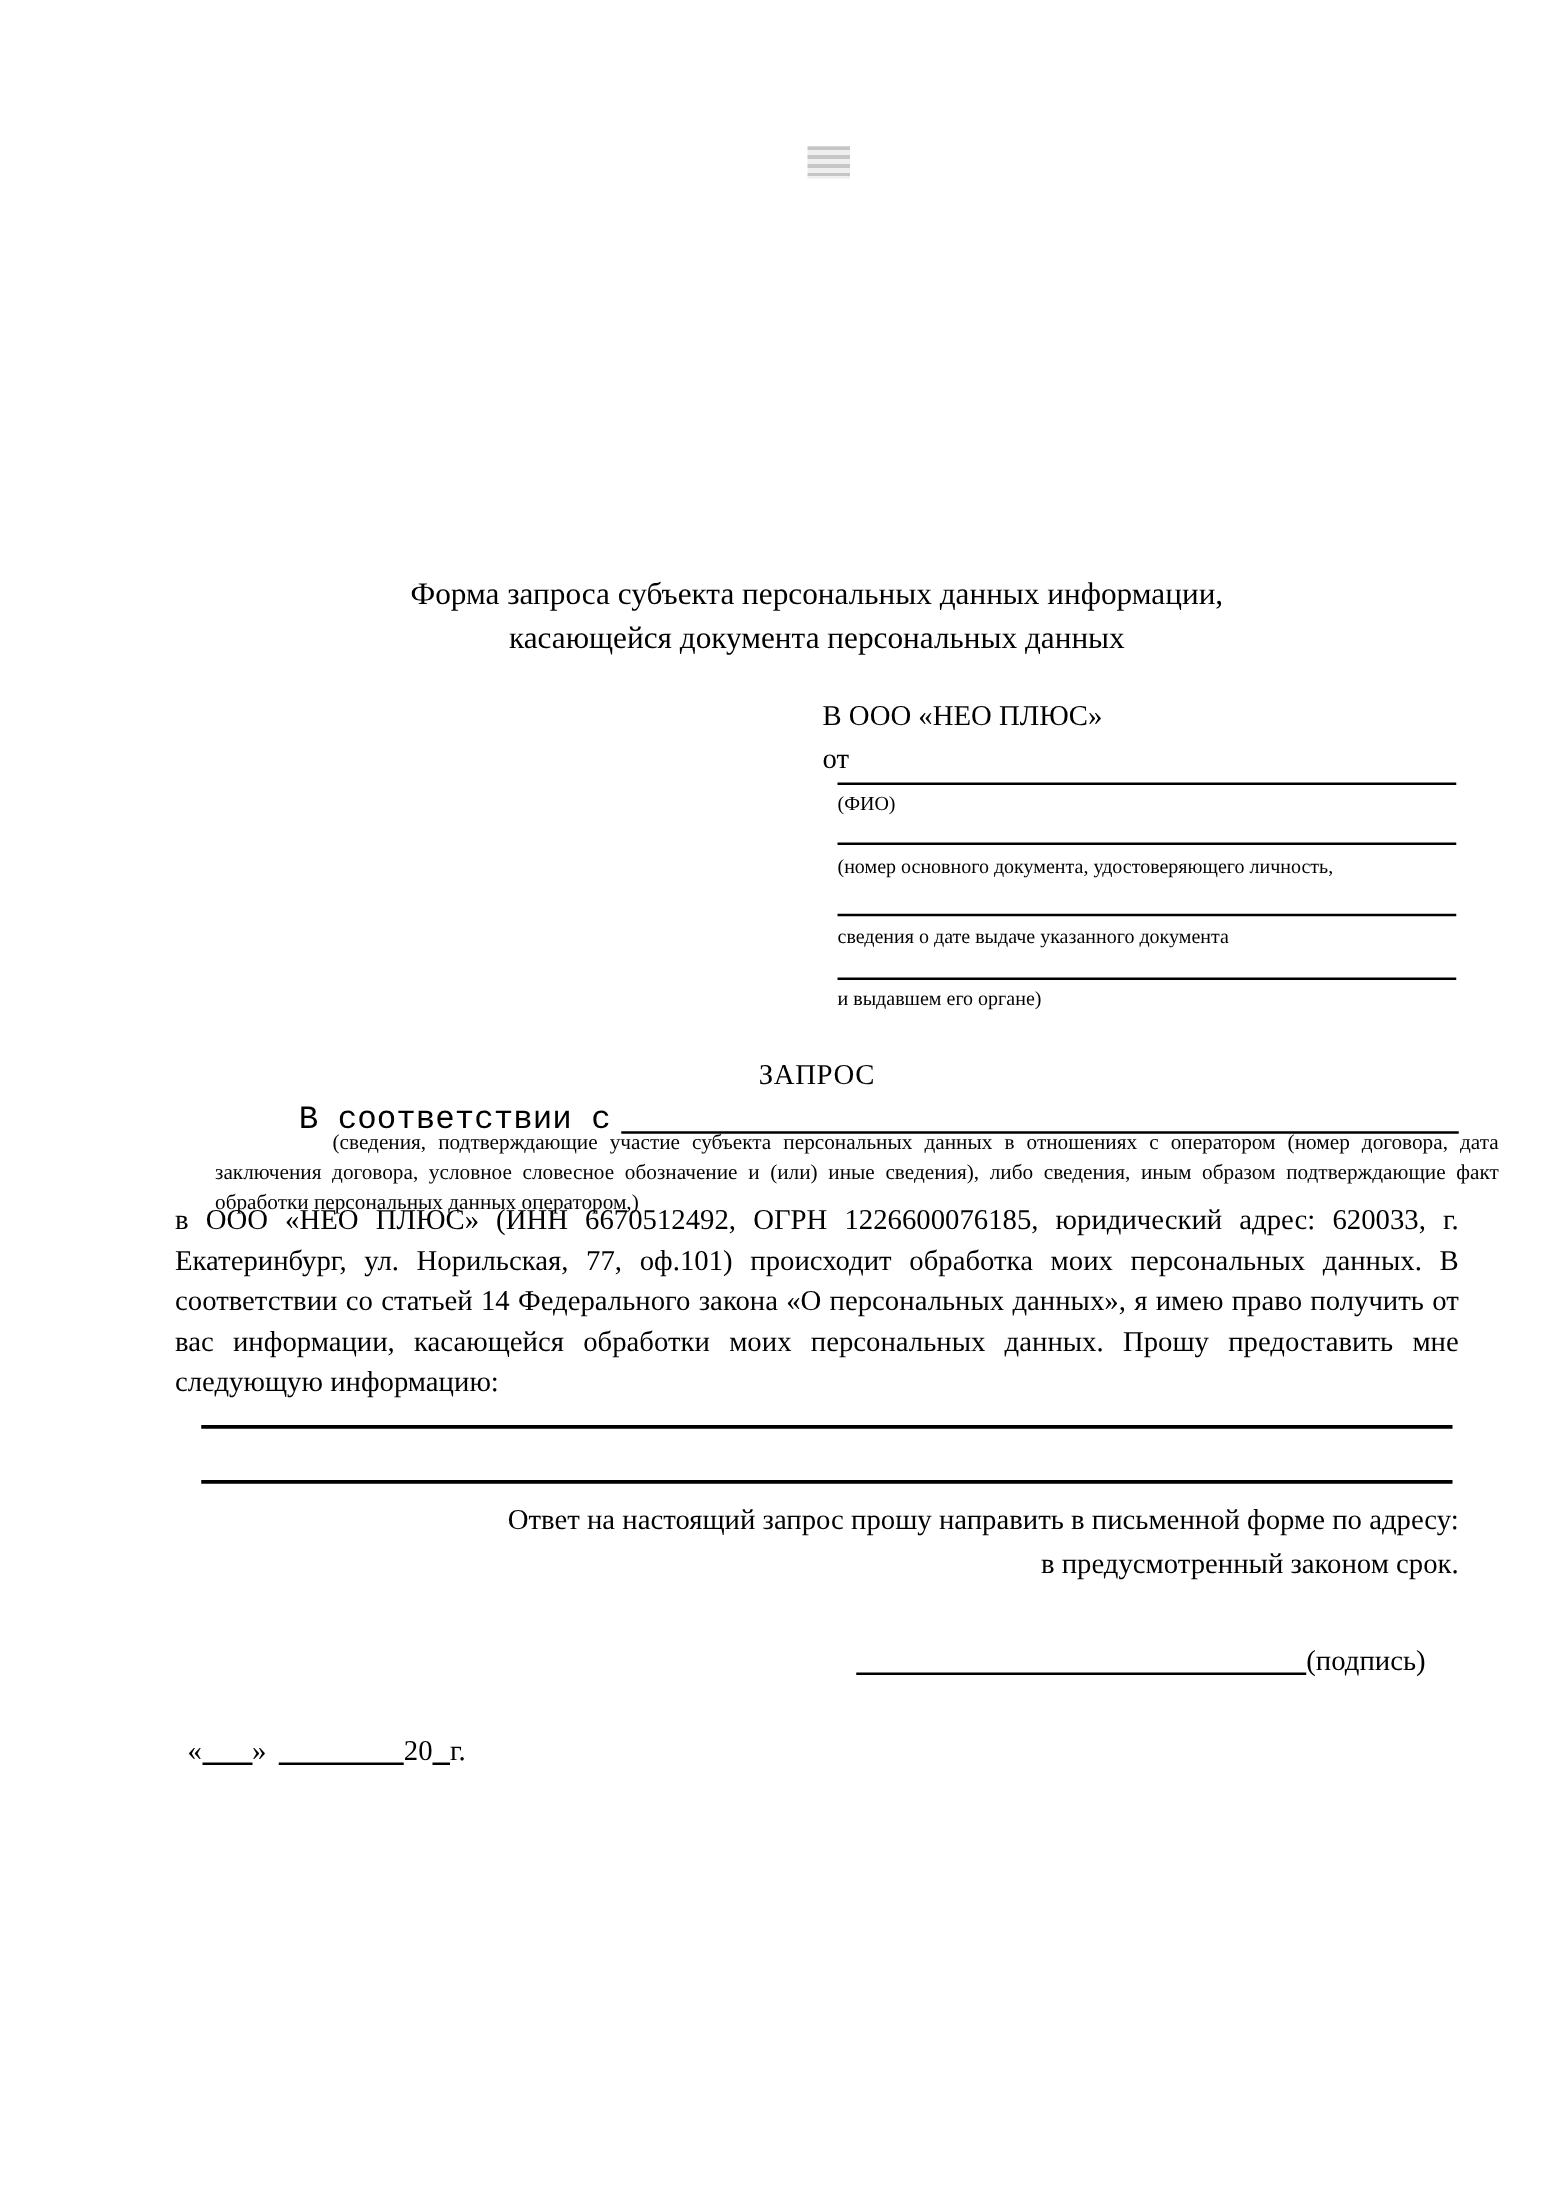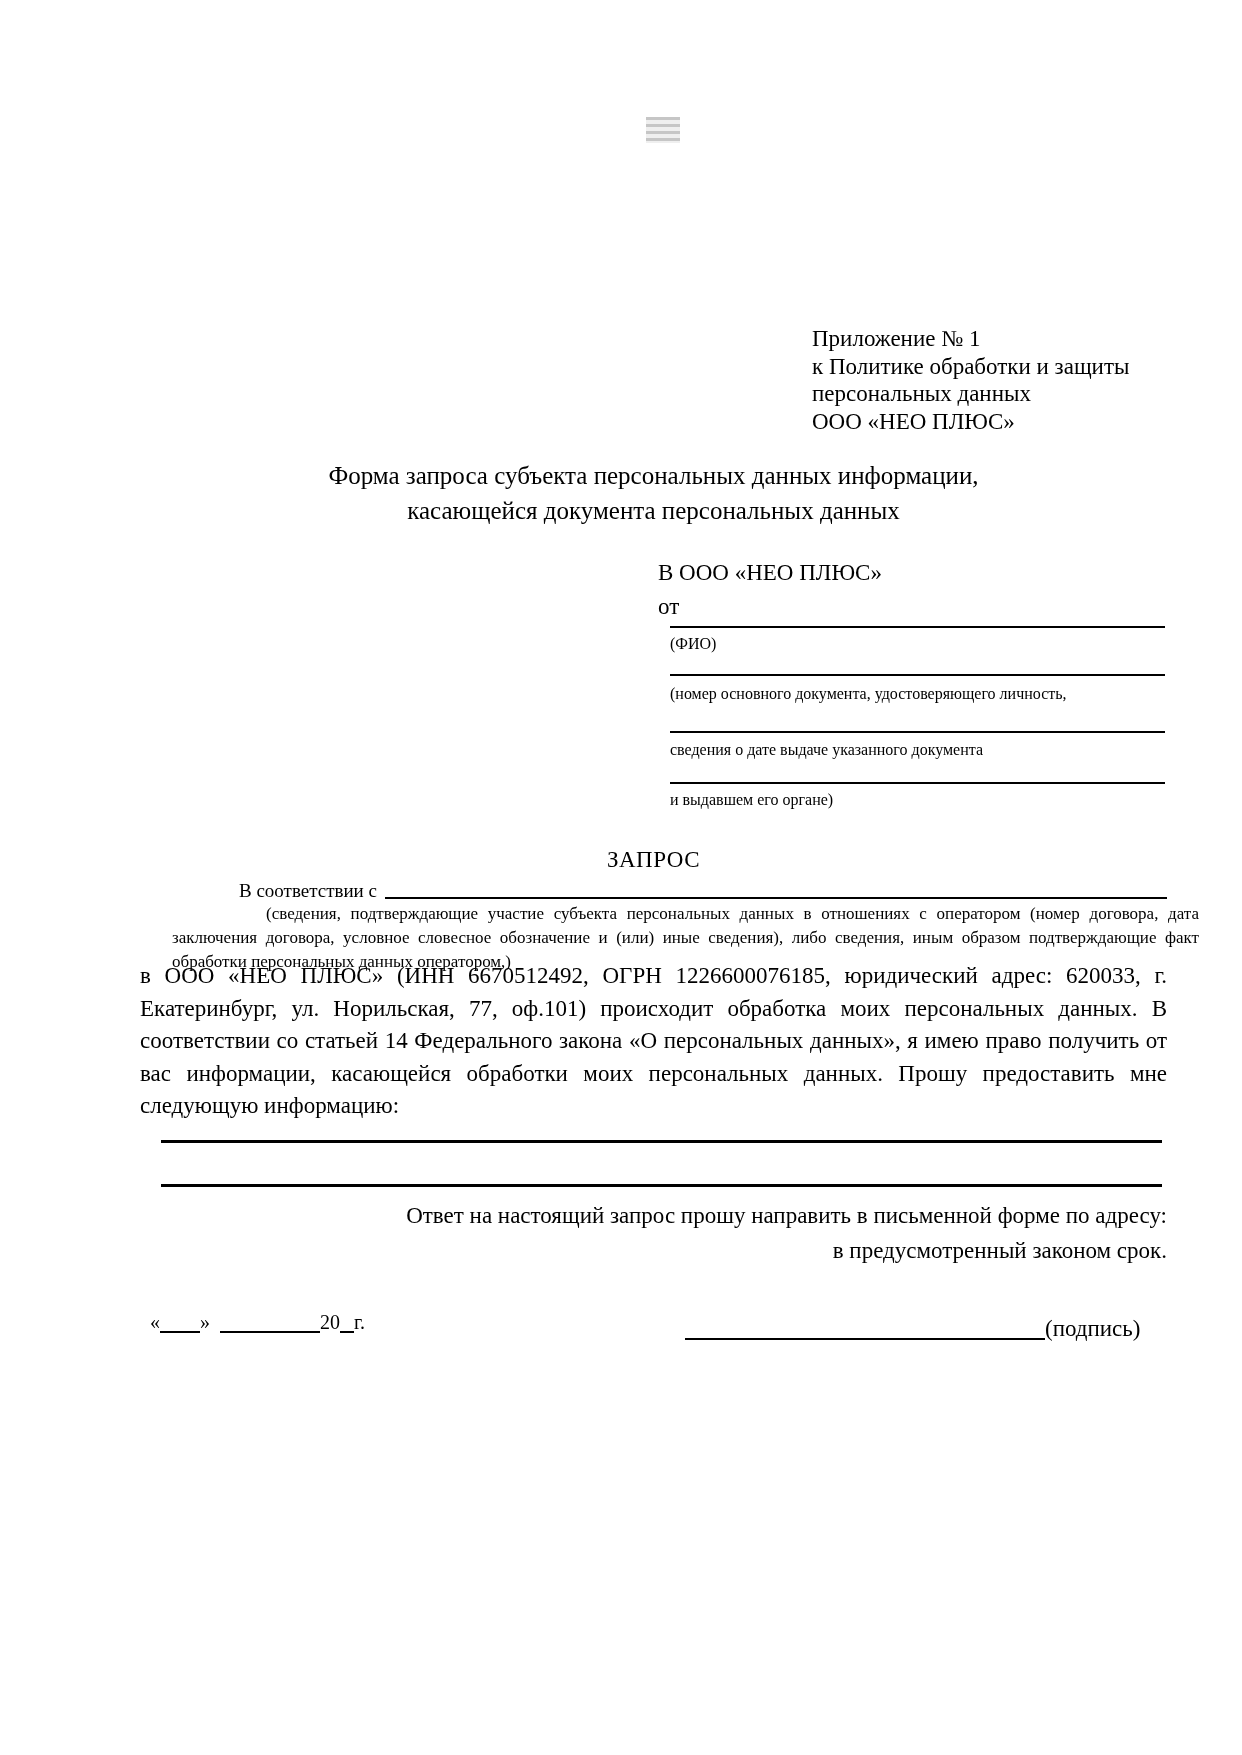--- a/index.html
+++ b/index.html
@@ -25,21 +25,21 @@
   }
 
   .addr-to{position:absolute;left:658px;top:560px;font-size:23px;white-space:nowrap;}
   .addr-from{position:absolute;left:658px;top:594px;font-size:23px;}
 
   .fline{position:absolute;left:670px;width:495px;height:0;border-bottom:2px solid #000;}
   .fcaption{position:absolute;left:670px;width:495px;text-align:left;font-size:16px;line-height:20px;}
 
   .zapros{position:absolute;left:140px;top:847px;width:1027px;text-align:center;font-size:23px;letter-spacing:.5px;}
 
-  .intro-row{position:absolute;left:140px;top:880px;width:1027px;display:flex;align-items:flex-end;font-size:19px;}
+  .intro-row{position:absolute;left:140px;top:880px;width:1027px;display:flex;align-items:flex-end;font-size:26px;font-family:Liberation Mono, monospace;}
   .intro-text{margin-left:99px;white-space:nowrap;}
   .intro-line{flex:1;border-bottom:2px solid #000;margin:0 0 3px 8px;height:0;}
 
   .footnote{
     position:absolute;left:140px;top:902px;width:1027px;
     font-size:17px;line-height:23.8px;text-align:justify;text-indent:94px;margin-left:32px;
   }
 
   .bodytext{
     position:absolute;left:140px;top:960px;width:1027px;
@@ -48,41 +48,35 @@
 
   .blank{position:absolute;left:161px;width:1001px;height:0;border-bottom:3px solid #000;}
   .blank1{top:1140px;}
   .blank2{top:1184px;}
 
   .resp1{position:absolute;left:140px;top:1203px;width:1027px;text-align:right;font-size:23px;white-space:nowrap;}
   .resp2{position:absolute;left:161px;top:1233px;width:1006px;display:flex;align-items:flex-end;font-size:23px;flex-direction:column;}
   .resp2-line{flex:1;border-bottom:2px solid #000;margin:0 0 3px 0;height:0;}
   .resp2 span.txt{white-space:nowrap;}
 
-  .sig-left{position:absolute;left:150px;top:1308px;font-size:20px;white-space:nowrap;}
+  .sig-left{position:absolute;left:150px;top:1387px;font-size:23px;white-space:nowrap;}
   .sig-right{position:absolute;left:685px;top:1315px;font-size:23px;white-space:nowrap;}
   .u{display:inline-block;border-bottom:2px solid #000;height:23px;vertical-align:-4px;}
   .w40{width:40px;}
   .w100{width:100px;margin-left:10px;}
   .w14{width:14px;}
   .w360{width:360px;}
 </style>
 </head>
 <body>
 
 <div class="page">
 
   <div class="artifact"></div>
 
-  <div class="appendix">
-    <div>Приложение № 1</div>
-    <div>к Политике обработки и защиты</div>
-    <div>персональных данных</div>
-    <div>ООО «НЕО ПЛЮС»</div>
-  </div>
 
   <div class="title">
     <div>Форма запроса субъекта персональных данных информации,</div>
     <div>касающейся документа персональных данных</div>
   </div>
 
   <div class="addr-to">В ООО «НЕО ПЛЮС»</div>
   <div class="addr-from">от</div>
 
   <div class="fline" style="top:626px"></div>

